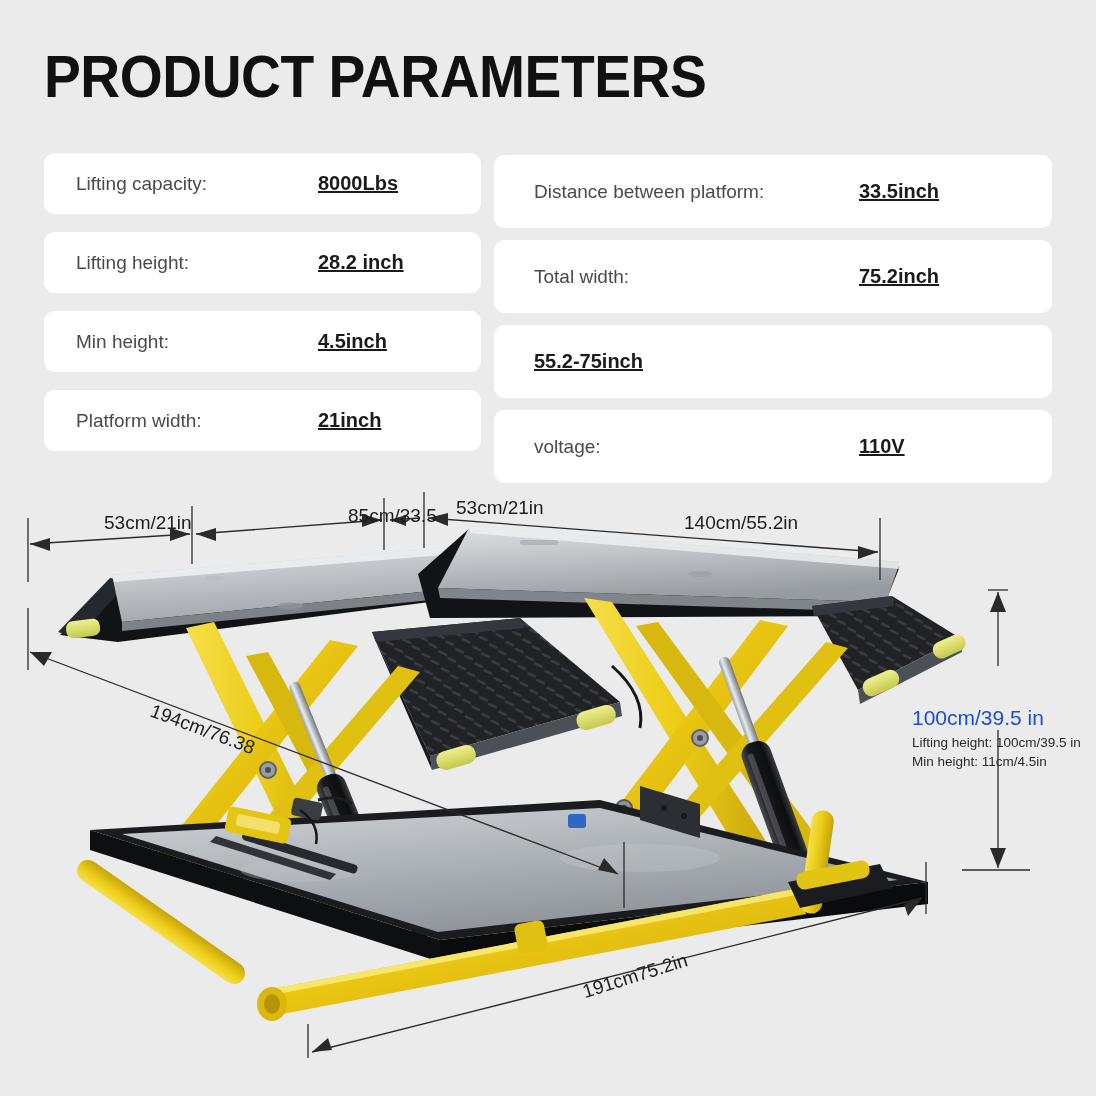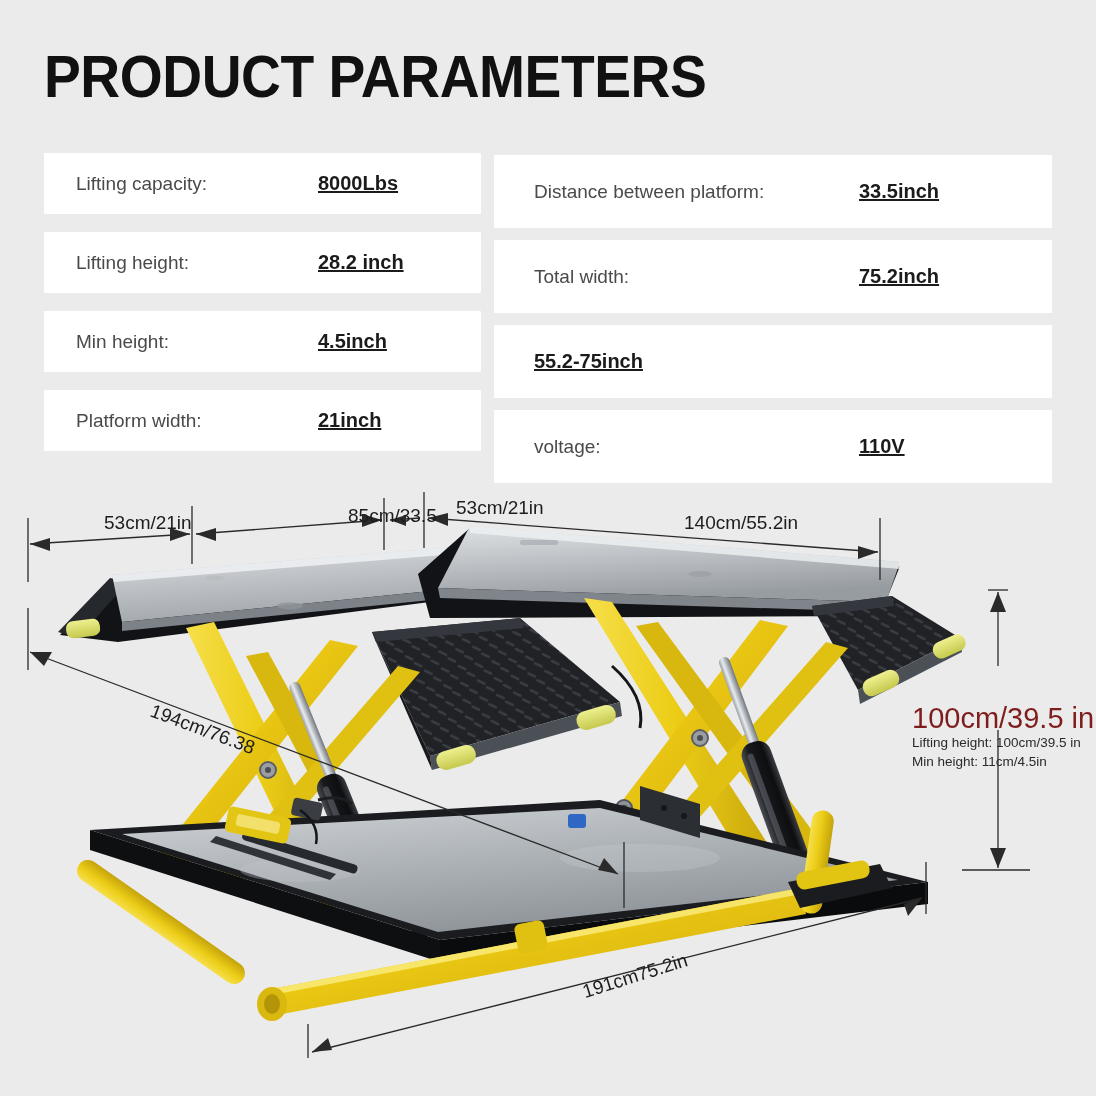--- a/index.html
+++ b/index.html
@@ -40,21 +40,21 @@
     width: 1096px;
   }
   .spec-col {
     position: absolute;
   }
   .spec-col.left  { left: 44px;  width: 437px; top: 153px; }
   .spec-col.right { left: 494px; width: 558px; top: 155px; }
 
   .spec-card {
     background: #ffffff;
-    border-radius: 1px;
+    border-radius: 11px;
     display: flex;
     align-items: center;
     box-sizing: border-box;
   }
   .spec-col.left .spec-card  { height: 61px; margin-bottom: 18px; padding: 0 0 0 32px; }
   .spec-col.right .spec-card { height: 73px; margin-bottom: 12px; padding: 0 0 0 40px; align-items: center; }
 
   .spec-label {
     color: #4a4a4a;
     font-size: 19px;
@@ -107,23 +107,23 @@
     transform-origin: left top;
   }
 
   .height-block {
     position: absolute;
     left: 912px;
     top: 703px;
     width: 180px;
   }
   .height-main {
-    font-size: 29px;
+    font-size: 21px;
     font-weight: 400;
-    color: #7f1d1d;
+    color: #1d4ed8;
     white-space: nowrap;
     line-height: 30px;
   }
   .height-sub {
     font-size: 13.5px;
     font-weight: 400;
     color: #2a2a2a;
     white-space: nowrap;
     line-height: 19px;
   }

